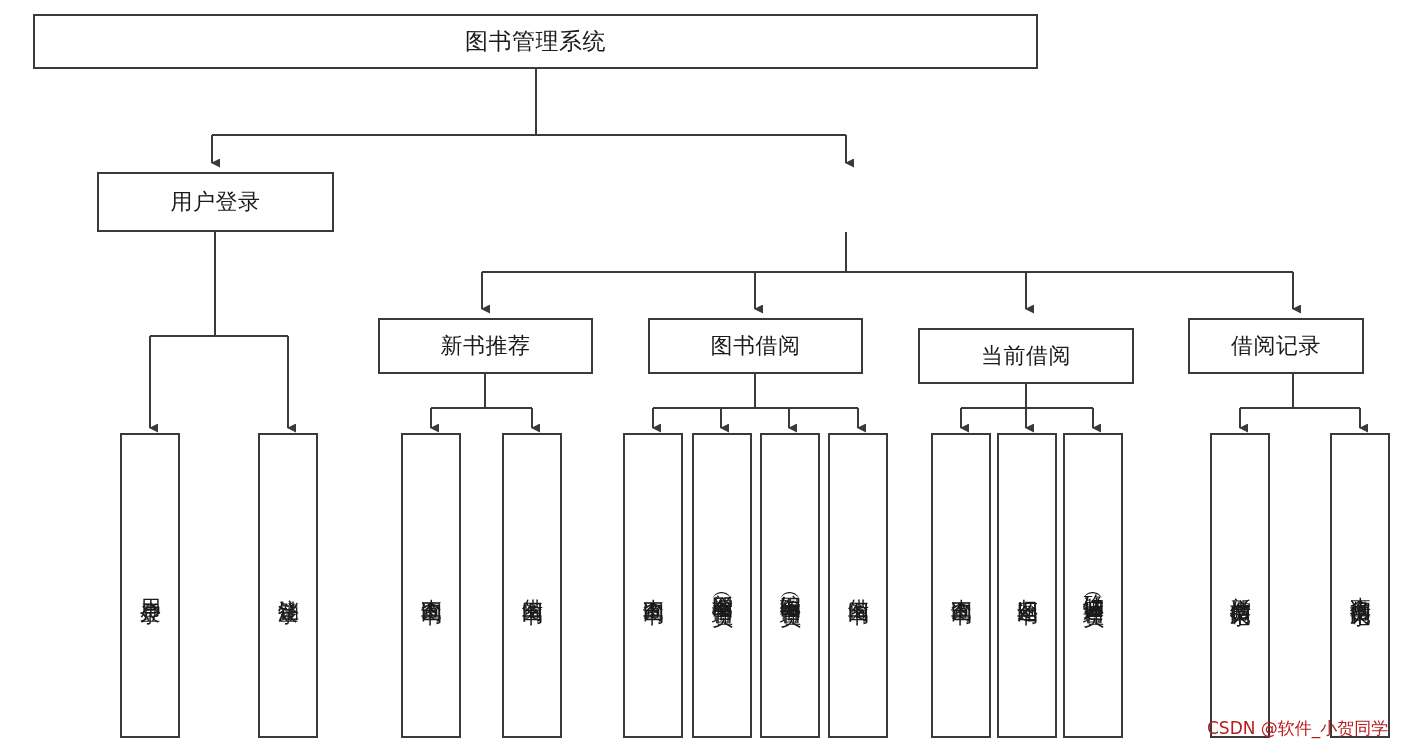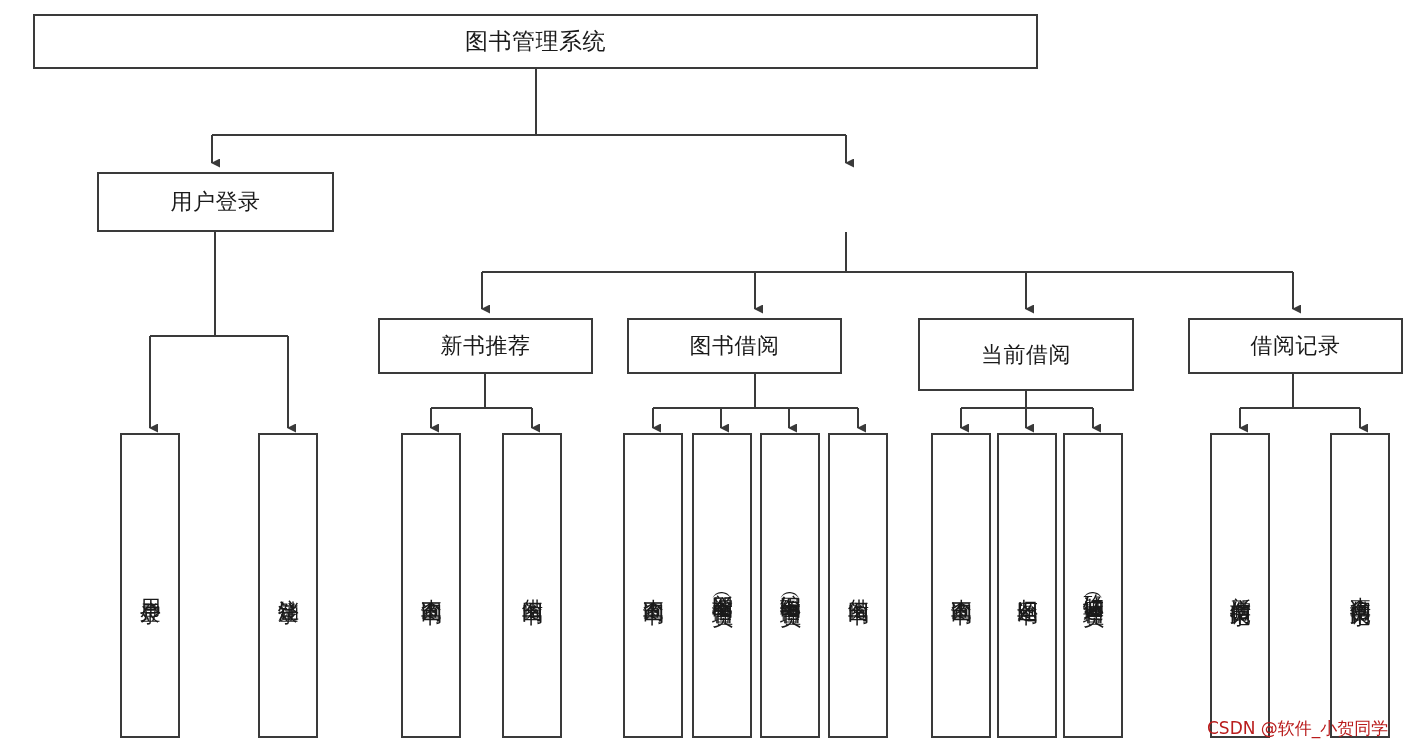--- a/index.html
+++ b/index.html
@@ -136,29 +136,29 @@
 
   <div class="node horiz" style="left:81px; top:172px; width:237px; height:60px;">
     <span class="node-label">用户登录</span>
   </div>
 
 
   <div class="node horiz" style="left:362px; top:318px; width:215px; height:56px;">
     <span class="node-label">新书推荐</span>
   </div>
 
-  <div class="node horiz" style="left:611px; top:318px; width:215px; height:56px;">
+  <div class="node horiz" style="left:632px; top:318px; width:215px; height:56px;">
     <span class="node-label">图书借阅</span>
   </div>
 
-  <div class="node horiz" style="left:902px; top:318px; width:216px; height:73px;">
+  <div class="node horiz" style="left:902px; top:328px; width:216px; height:56px;">
     <span class="node-label">当前借阅</span>
   </div>
 
-  <div class="node horiz" style="left:1172px; top:318px; width:215px; height:56px;">
+  <div class="node horiz" style="left:1172px; top:318px; width:176px; height:56px;">
     <span class="node-label">借阅记录</span>
   </div>
 
   <div class="node vert" style="left:104px; top:433px; width:60px; height:305px;">
     <span class="node-label">用户登录</span>
   </div>
 
   <div class="node vert" style="left:242px; top:433px; width:60px; height:305px;">
     <span class="node-label">注销登录</span>
   </div>

